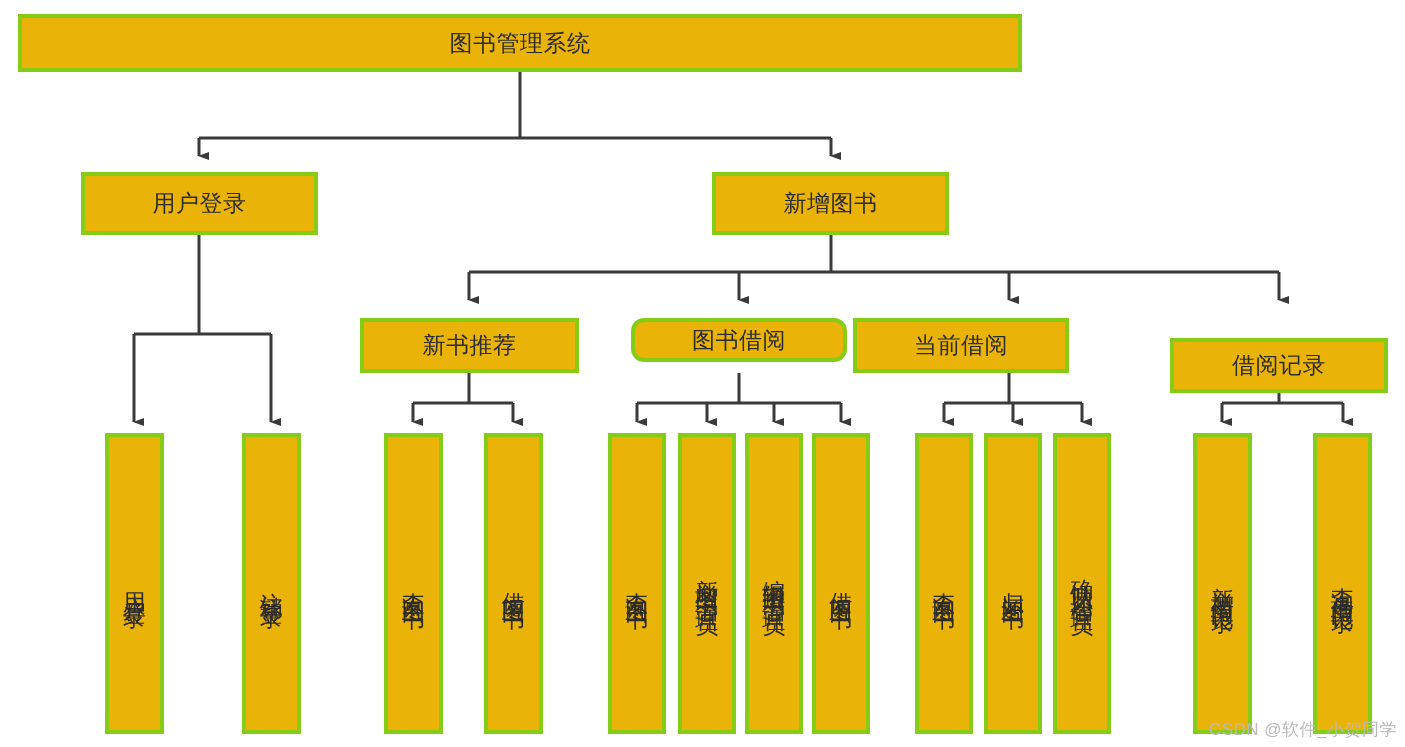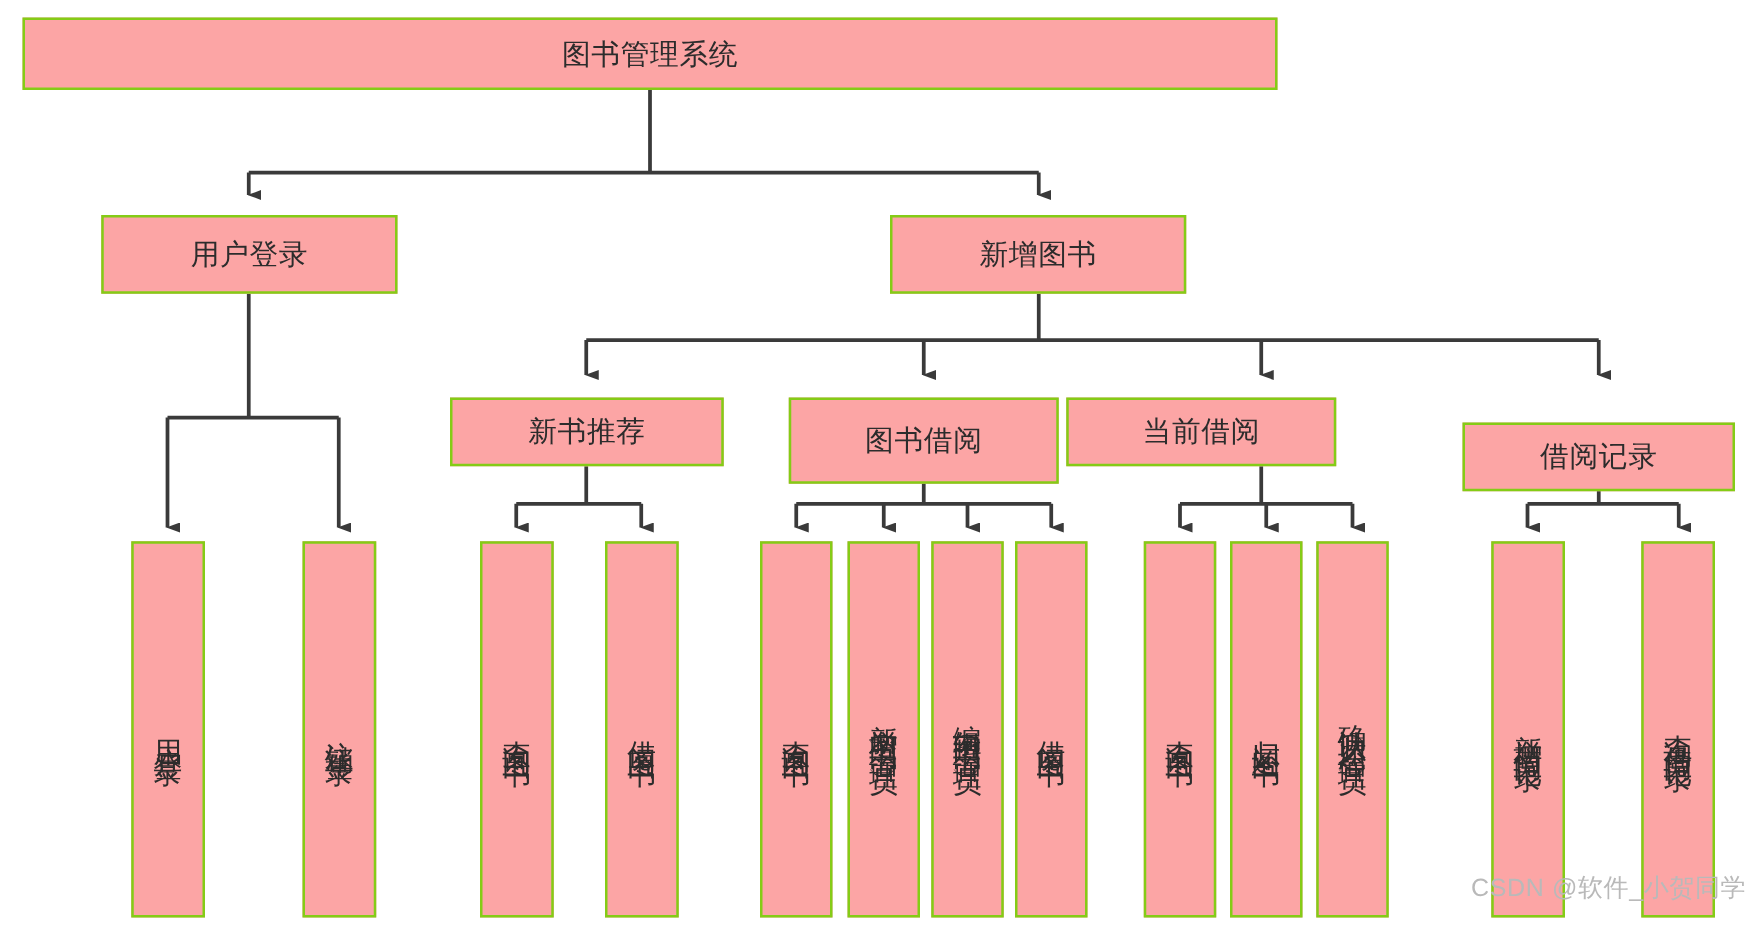--- a/index.html
+++ b/index.html
@@ -20,22 +20,22 @@
   svg.wires {
     position: absolute;
     left: 0;
     top: 0;
     width: 1405px;
     height: 747px;
   }
   .node {
     position: absolute;
     box-sizing: border-box;
-    background: #fca5a5;
-    border: 2px solid #84cc16;
+    background: #eab308;
+    border: 4px solid #84cc16;
     display: flex;
     align-items: center;
     justify-content: center;
     z-index: 3;
   }
   .node-label {
     font-size: 23px;
     color: #2c2c2c;
     line-height: 1.15;
     letter-spacing: 0.5px;
@@ -45,22 +45,22 @@
     writing-mode: vertical-rl;
     text-orientation: upright;
     letter-spacing: 5px;
     font-size: 23px;
     white-space: normal;
     text-align: center;
   }
   .watermark {
     position: absolute;
     right: 8px;
-    bottom: 23px;
-    font-size: 20px;
+    bottom: 6px;
+    font-size: 17px;
     color: #b9b9b9;
     z-index: 5;
     white-space: nowrap;
     letter-spacing: 0.5px;
   }
 </style>
 </head>
 <body>
 
 <div id="canvas">
@@ -122,21 +122,21 @@
   <div class="node" style="left:81px; top:172px; width:237px; height:63px;">
     <span class="node-label">用户登录</span>
   </div>
   <div class="node" style="left:712px; top:172px; width:237px; height:63px;">
     <span class="node-label">新增图书</span>
   </div>
 
   <div class="node" style="left:360px; top:318px; width:219px; height:55px;align-items:center;">
     <span class="node-label">新书推荐</span>
   </div>
-  <div class="node" style="left:631px; top:318px; width:216px; height:69px;">
+  <div class="node" style="left:631px; top:318px; width:216px; height:44px;border-radius:13px;">
     <span class="node-label">图书借阅</span>
   </div>
   <div class="node" style="left:853px; top:318px; width:216px; height:55px;">
     <span class="node-label">当前借阅</span>
   </div>
   <div class="node" style="left:1170px; top:318px; width:218px; height:55px;margin-top:20px;">
     <span class="node-label">借阅记录</span>
   </div>
 
   <div class="node vertical" style="left:105px; top:433px; width:59px; height:301px;">

